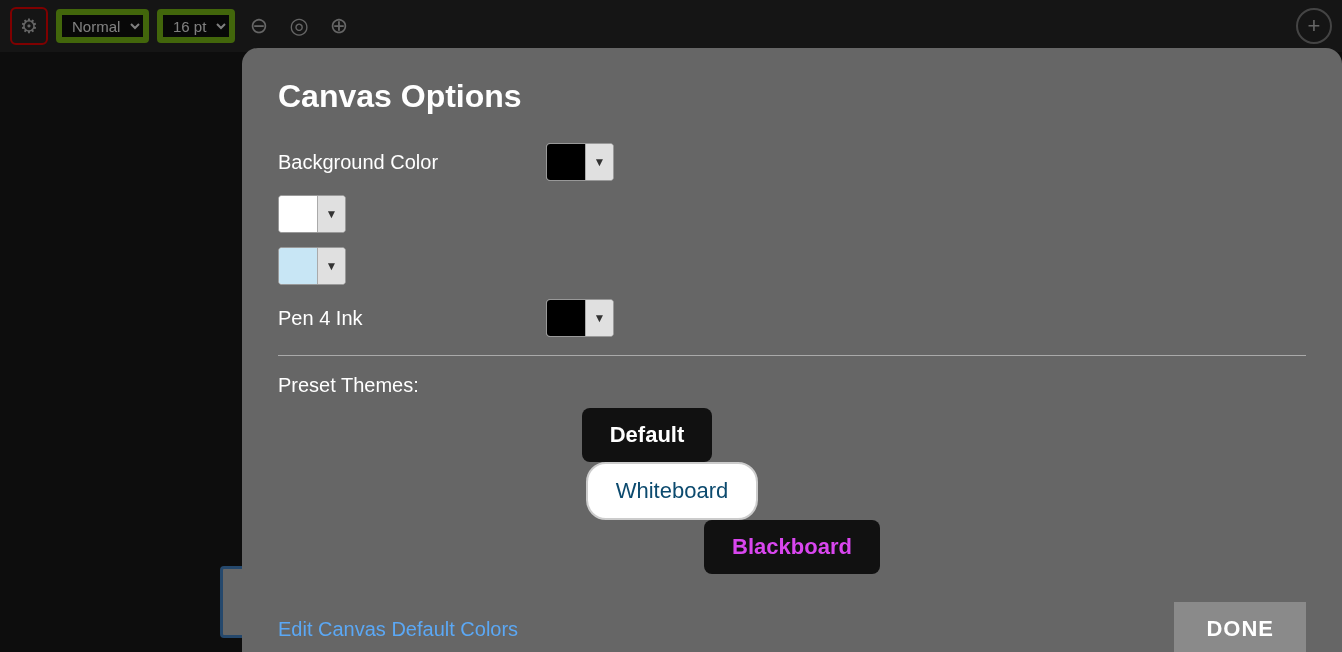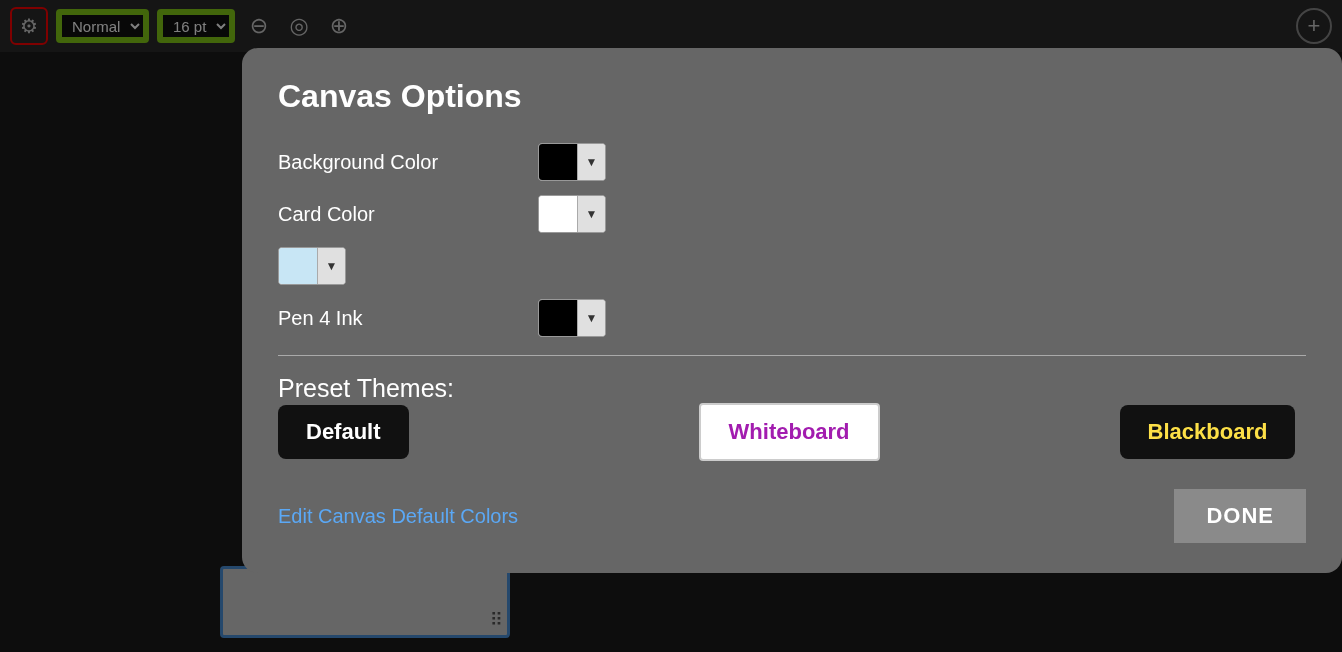--- a/index.html
+++ b/index.html
@@ -109,20 +109,21 @@
       font-size: 32px;
       font-weight: bold;
       margin-bottom: 28px;
     }
 
     
     .color-row {
       display: flex;
       align-items: center;
       margin-bottom: 14px;
+      gap: 8px;
     }
 
     .color-label {
       color: #fff;
       font-size: 20px;
       width: 260px;
       flex-shrink: 0;
     }
 
     .color-selector {
@@ -156,57 +157,58 @@
 
     .divider {
       border: none;
       border-top: 1px solid #aaa;
       margin: 18px 0 18px 0;
     }
 
     
     .preset-label {
       color: #fff;
-      font-size: 25px;
-      margin-bottom: 0;
+      font-size: 20px;
+      margin-bottom: 11px;
     }
 
     .preset-buttons {
       display: flex;
       gap: 0;
       align-items: center;
+      flex-direction: column;
     }
 
     .preset-btn-default {
       background: #111;
       color: #fff;
       border: none;
       border-radius: 8px;
       padding: 14px 28px;
       font-size: 22px;
       font-weight: bold;
       cursor: pointer;
       margin-right: 290px;
     }
 
     .preset-btn-whiteboard {
       background: #fff;
-      color: #a21caf;
+      color: #0c4a6e;
       border: 2px solid #ccc;
-      border-radius: 4px;
+      border-radius: 20px;
       padding: 14px 28px;
       font-size: 22px;
-      font-weight: bold;
+      font-weight: normal;
       cursor: pointer;
       margin-right: 240px;
     }
 
     .preset-btn-blackboard {
       background: #111;
-      color: #fde047;
+      color: #d946ef;
       border: none;
       border-radius: 8px;
       padding: 14px 28px;
       font-size: 22px;
       font-weight: bold;
       cursor: pointer;
     }
 
     
     .modal-footer {
@@ -320,21 +322,20 @@
 
     <div class="color-row">
       <span class="color-label">Background Color</span>
       <div class="color-selector">
         <div class="color-swatch" style="background:#000000;"></div>
         <div class="color-chevron">▼</div>
       </div>
     </div>
 
     <div class="color-row">
-      <span class="color-label">Card Color</span>
       <div class="color-selector">
         <div class="color-swatch" style="background:#ffffff;"></div>
         <div class="color-chevron">▼</div>
       </div>
     </div>
 
     <div class="color-row">
       <div class="color-selector">
         <div class="color-swatch" style="background:#c8e6f5;"></div>
         <div class="color-chevron">▼</div>

